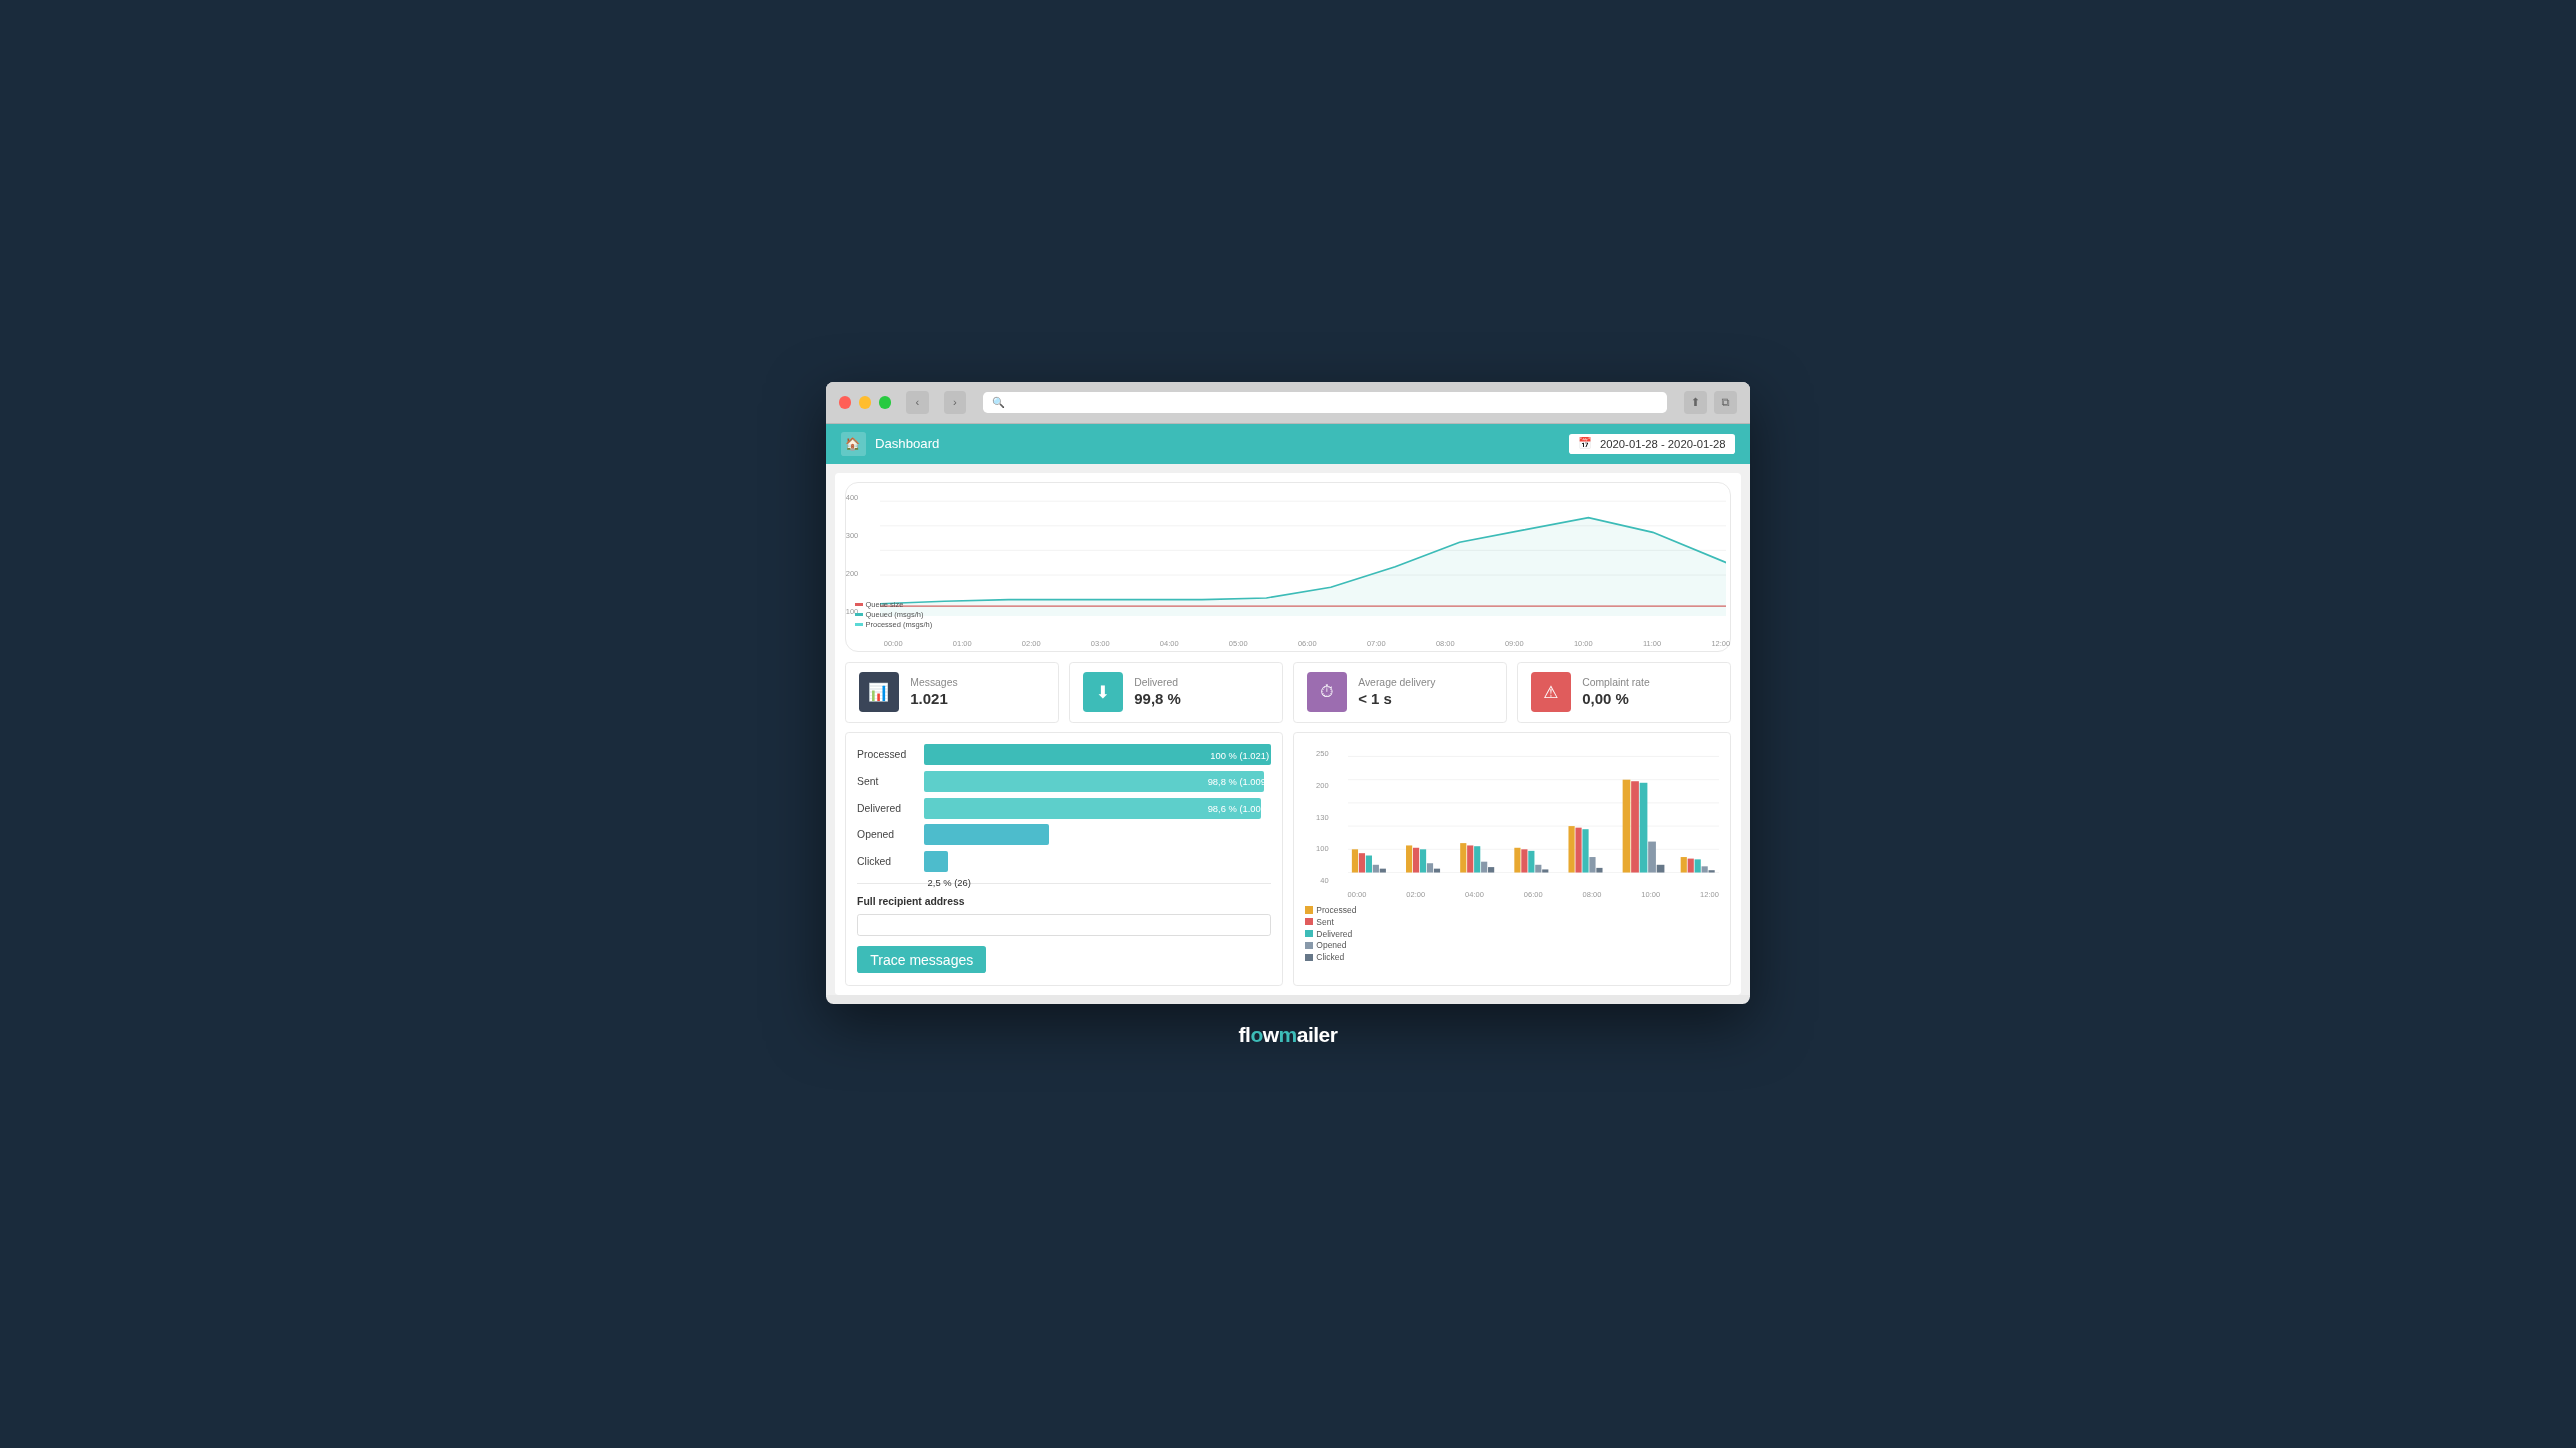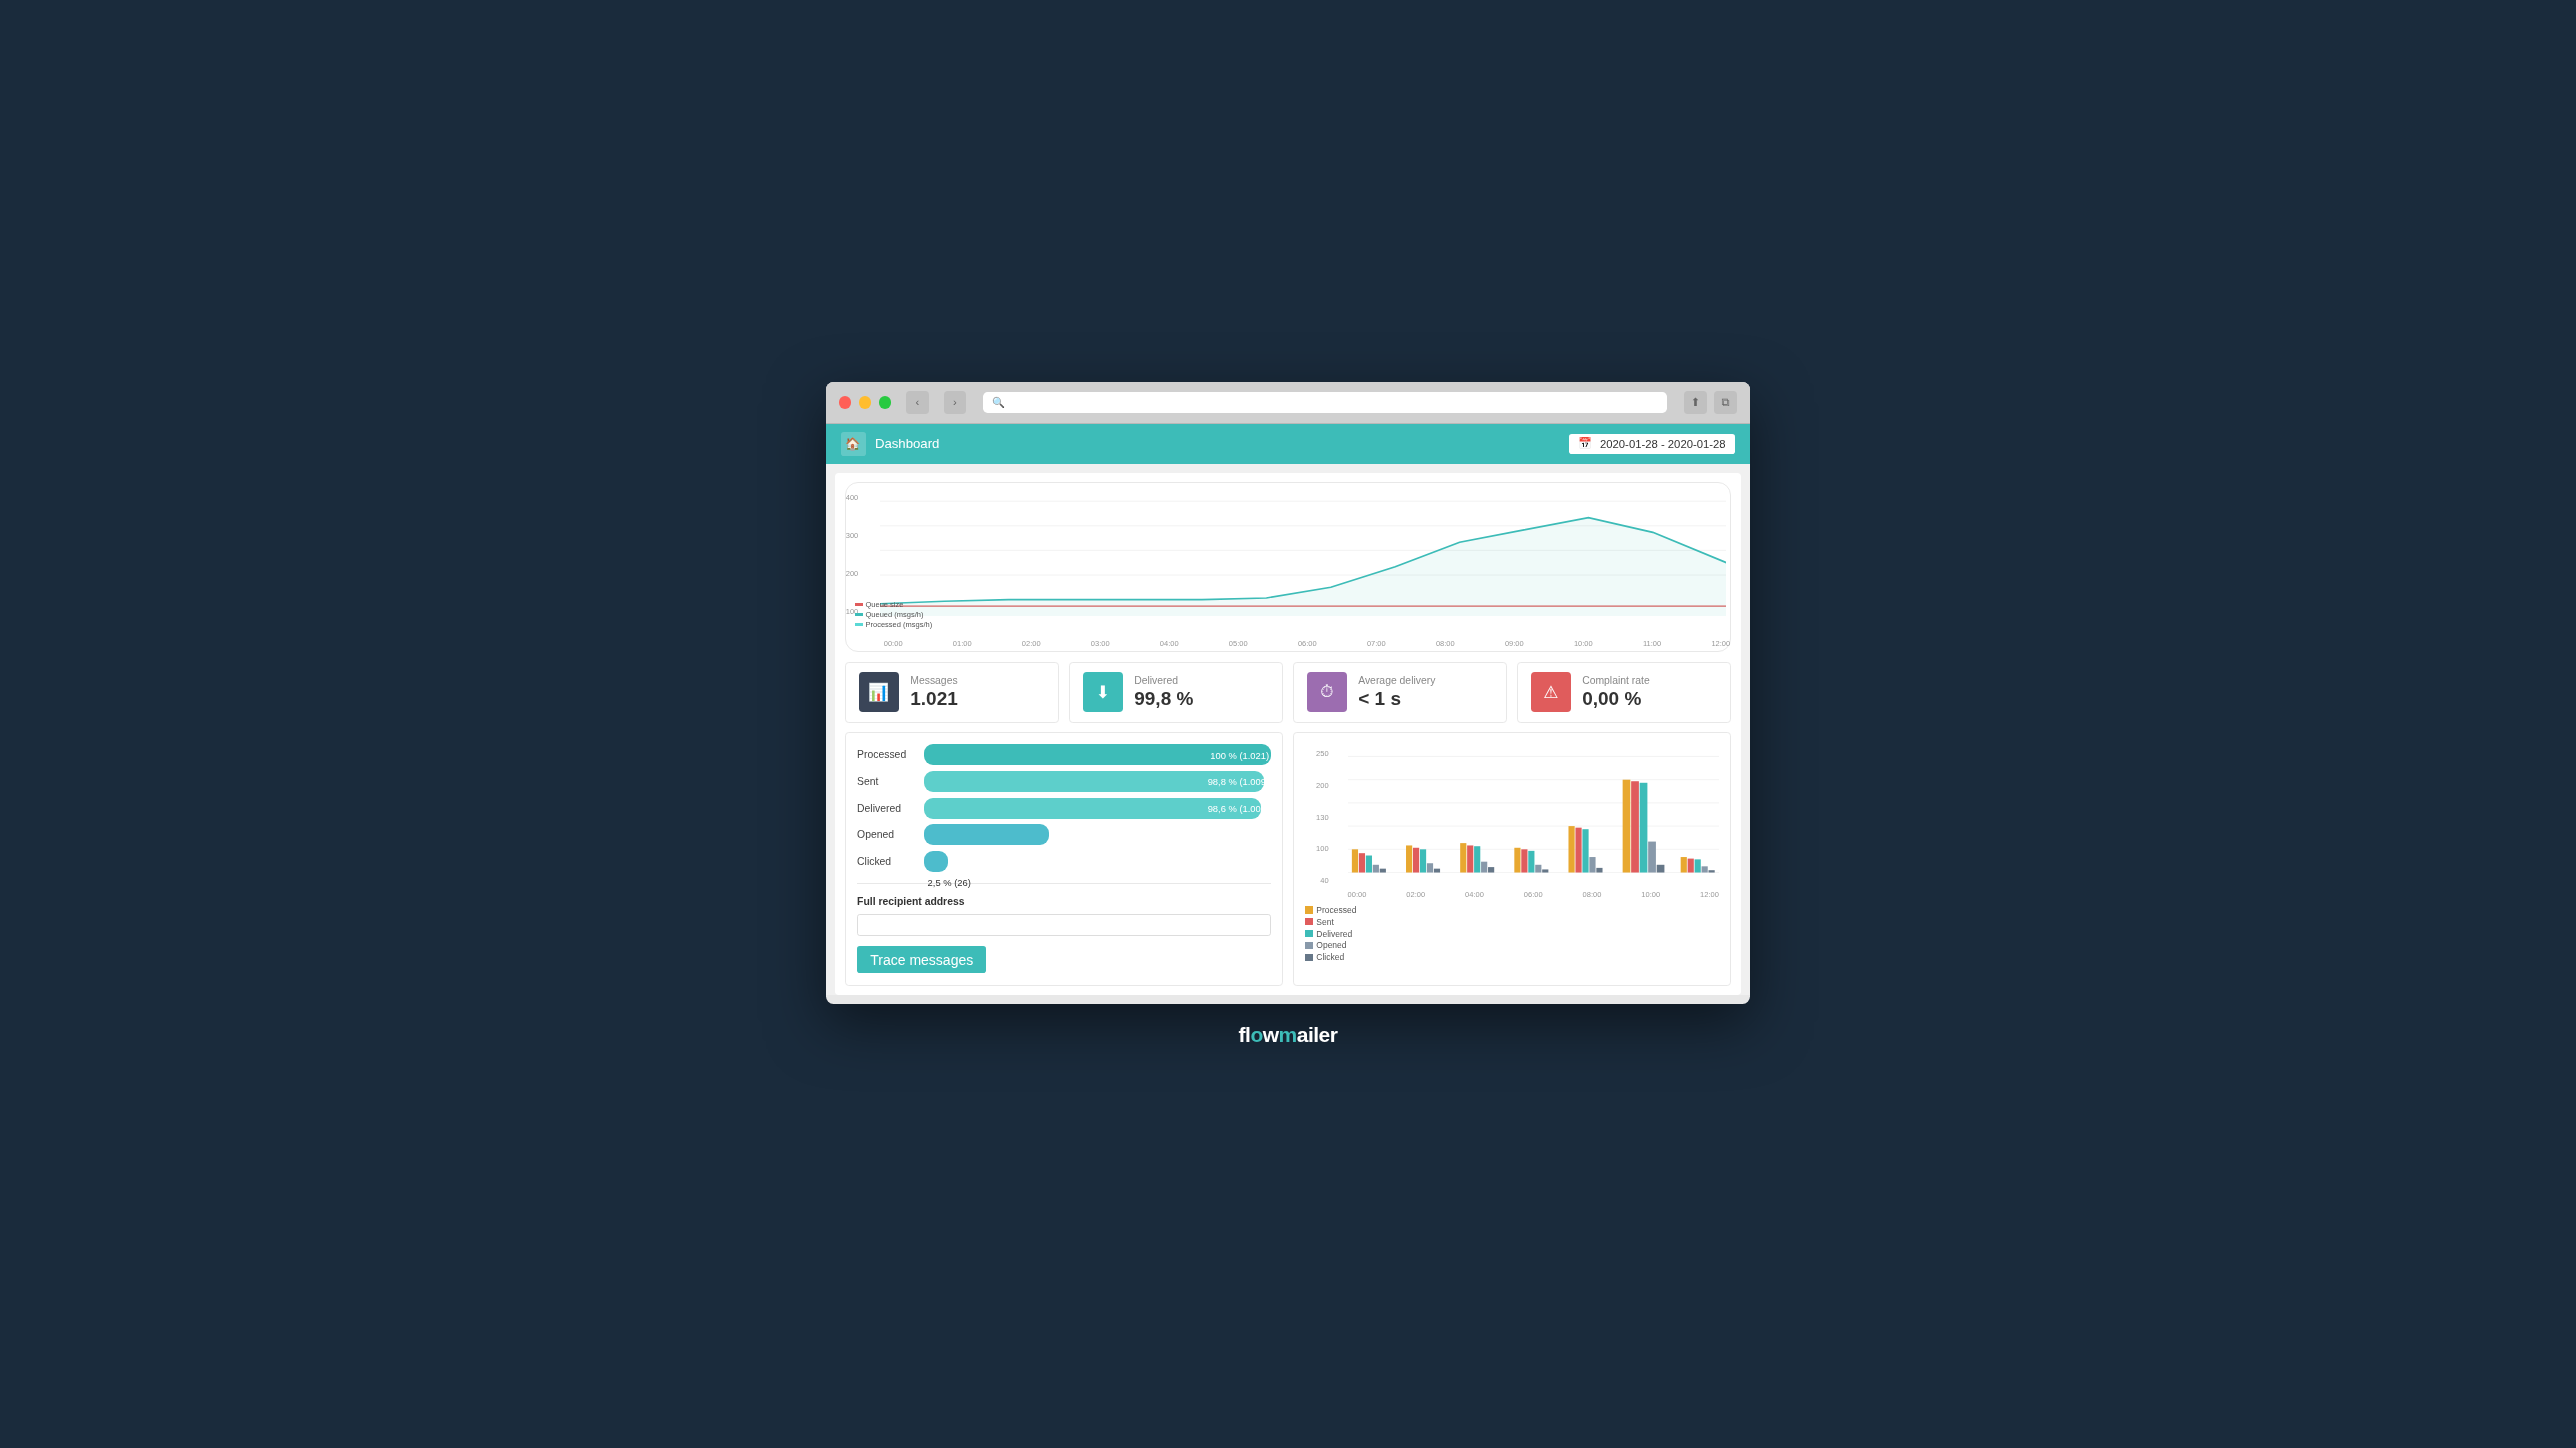--- a/index.html
+++ b/index.html
@@ -173,21 +173,21 @@
     .stat-icon.purple { background: #9c6db0; color: white; }
     .stat-icon.red { background: #e05c5c; color: white; }
 
     .stat-label {
       font-size: 10.4px;
       color: #888;
       margin-bottom: 1.9px;
     }
 
     .stat-value {
-      font-size: 19px;
+      font-size: 15px;
       font-weight: 700;
       color: #333;
     }
 
     
     .bottom-row {
       display: flex;
       gap: 9.4px;
     }
 
@@ -224,21 +224,21 @@
 
     .stat-bar-wrap {
       flex: 1;
       position: relative;
       height: 21px;
     }
 
     .stat-bar {
       height: 21px;
       background: #3dbcb8;
-      border-radius: 9px;
+      border-radius: 2px;
     }
 
     .stat-bar.lighter {
       background: #5dcfcb;
     }
 
     .stat-bar.opened {
       background: #4dbccc;
     }
 

